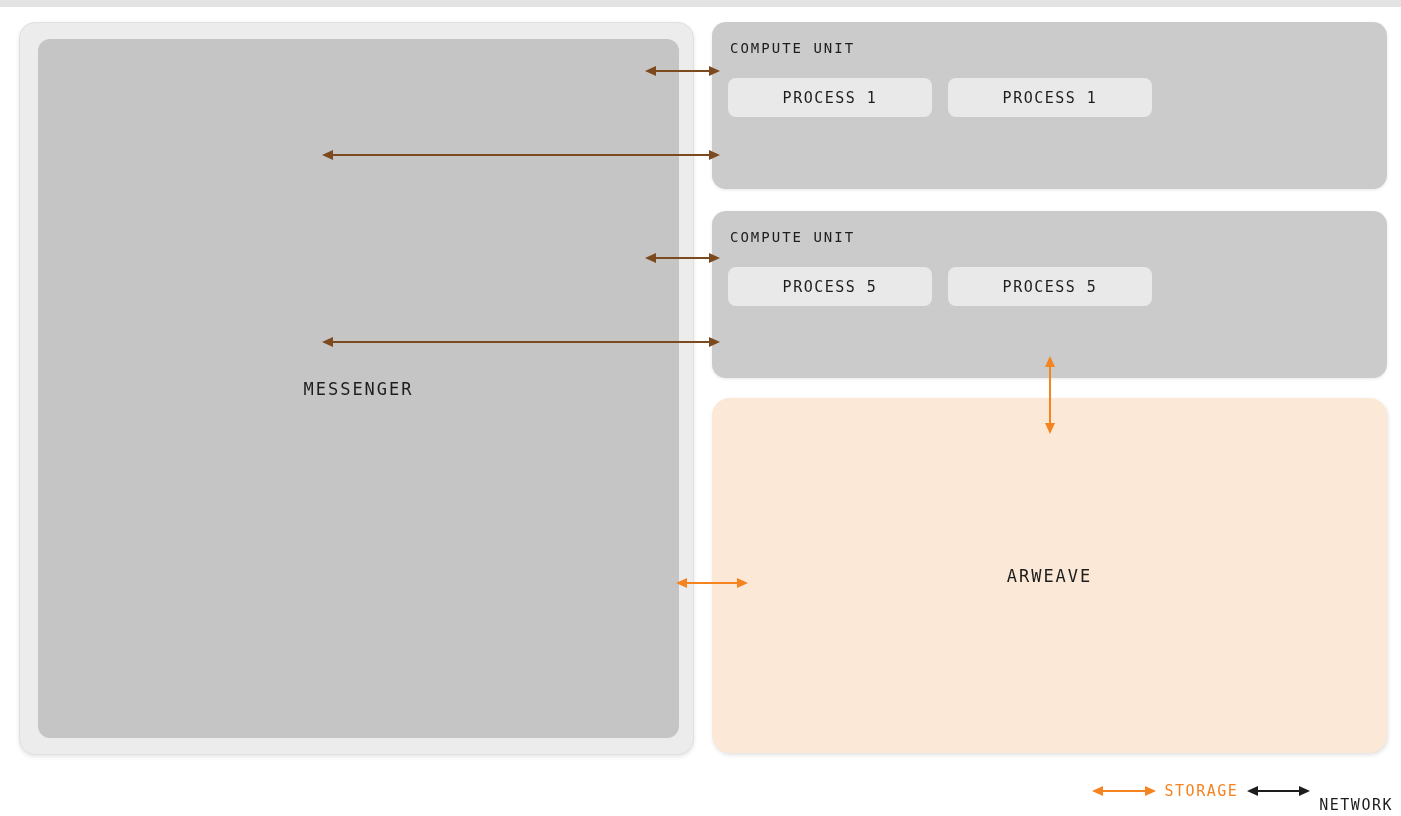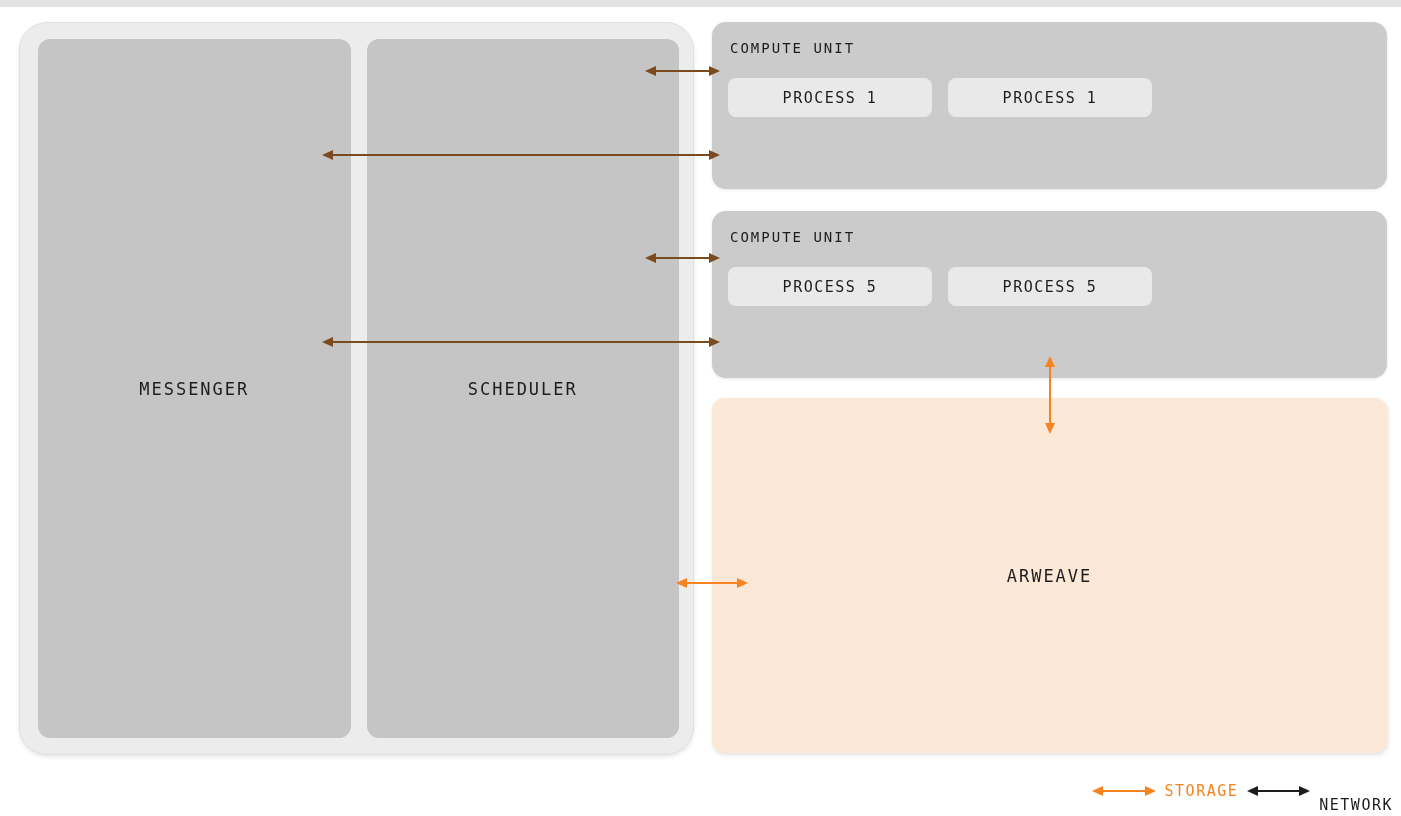--- a/index.html
+++ b/index.html
@@ -4,42 +4,42 @@
 <style>
   * { margin:0; padding:0; box-sizing:border-box; }
   html,body { width:1401px; height:816px; background:#ffffff; overflow:hidden;
               font-family:"DejaVu Sans Mono","Liberation Mono",monospace; }
   .canvas { position:relative; width:1401px; height:816px; background:#ffffff; }
 
   .top-strip { position:absolute; left:0; top:0; width:1401px; height:7px; background:#e3e3e3; }
 
   
   .left-unit { position:absolute; left:19px; top:22px; width:675px; height:733px;
-               background:#ececec; border:1px solid #e0e0e0; border-radius:28px;
+               background:#ececec; border:1px solid #e0e0e0; border-radius:16px;
                box-shadow:0 2px 4px rgba(0,0,0,.10);
                display:flex; gap:16px; padding:16px 14px 16px 18px; }
   .big-box { flex:1 1 0; background:#c5c5c5; border-radius:12px;
              display:flex; align-items:center; justify-content:center; }
   .box-label { font-size:17px; letter-spacing:2px; color:var(--text); white-space:nowrap; }
 
   
   .compute-unit { position:absolute; left:712px; width:675px; height:167px;
                   background:#cbcbcb; border-radius:14px; box-shadow:0 1px 3px rgba(0,0,0,.10); }
   .cu-1 { top:22px; } .cu-2 { top:211px; }
   .cu-label { position:absolute; left:18px; top:17px; font-size:14px; letter-spacing:2px;
               color:var(--text); line-height:18px; }
   .process-grid { position:absolute; left:16px; right:15px; top:56px;
                   display:grid; grid-template-columns:1fr 1fr 1fr; gap:5px 16px; }
   .process-box { height:39px; background:#e9e9e9; border-radius:8px;
                  display:flex; align-items:center; justify-content:center; }
   .process-label { font-size:15px; letter-spacing:1.5px; color:var(--text); white-space:nowrap; }
 
   
   .arweave-box { position:absolute; left:712px; top:398px; width:675px; height:355px;
-                 background:var(--arweave-bg); border-radius:12px;
+                 background:var(--arweave-bg); border-radius:18px;
                  box-shadow:1px 2px 4px rgba(0,0,0,.12);
                  display:flex; align-items:center; justify-content:center; }
 
   
   .arr-h { position:absolute; height:14px; }
   .arr-h .shaft { position:absolute; left:8px; right:8px; top:50%; height:2.5px;
                   margin-top:-1.25px; background:currentColor; }
   .arr-h::before { content:""; position:absolute; left:0; top:50%; transform:translateY(-50%);
                    width:0; height:0; border-top:5.5px solid transparent;
                    border-bottom:5.5px solid transparent; border-right:11px solid currentColor; }
@@ -81,23 +81,20 @@
 </head>
 <body>
 
 <div class="canvas">
 
   <div class="top-strip"></div>
 
   <div class="left-unit">
     <div class="big-box">
       <span class="box-label">MESSENGER</span>
-    </div>
-    <div class="big-box">
-      <span class="box-label">SCHEDULER</span>
     </div>
   </div>
 
   <div class="compute-unit cu-1">
     <div class="cu-label">COMPUTE UNIT</div>
     <div class="process-grid">
       <div class="process-box">
         <span class="process-label">PROCESS 1</span>
       </div>
       <div class="process-box">

